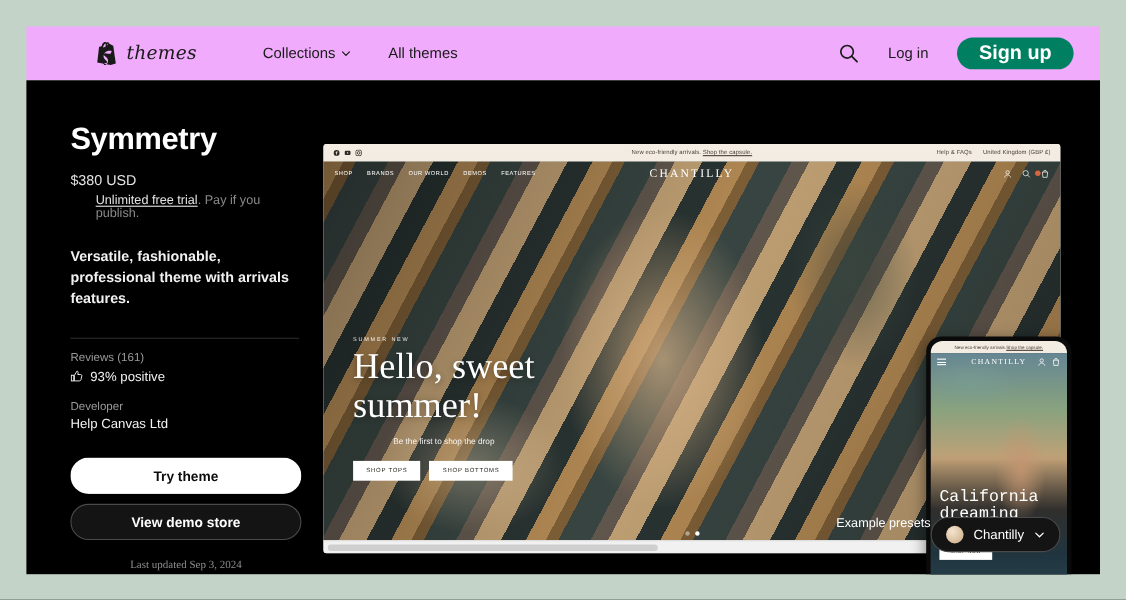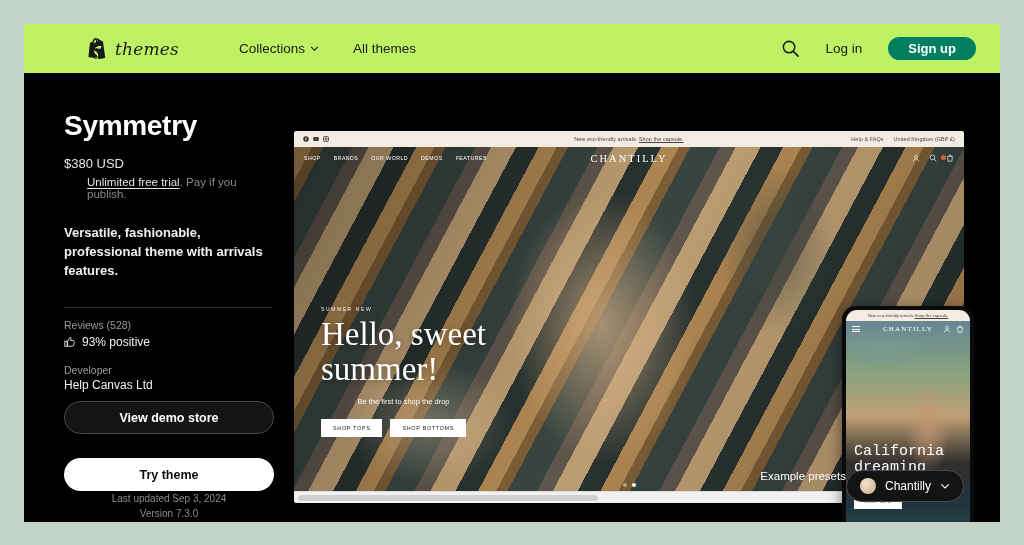--- a/index.html
+++ b/index.html
@@ -7,40 +7,40 @@
     width: 1024px; height: 545px;
     background: #c3d3c7;
     font-family: "Liberation Sans", sans-serif;
     overflow: hidden;
   }
   .page { width: 1024px; height: 545px; position: relative; }
 
   
   .card { position: absolute; left: 24px; top: 24px; width: 976px; height: 498px; }
   .header {
-    height: 49px; background: #bef264;
+    height: 49px; background: #f0abfc;
     display: flex; padding: 0 24px;
   }
   .brand { display: flex; align-items: center; gap: 8px; margin-left: 40px; }
   .shopify-bag { width: 19px; height: 21px; display:block; }
   .brand-word {
     font-family: "DejaVu Serif", serif; font-style: italic;
     font-size: 17px; color: #1a1a1a; letter-spacing: .2px;
   }
   .nav { display: flex; align-items: center; gap: 34px; margin-left: 60px; }
   .nav-item {
     font-size: 13.5px; color: #1a1a1a; display: flex; align-items: center; gap: 5px;
     cursor: pointer; white-space: nowrap;
   }
   .caret { width: 9px; height: 9px; display:block; }
   .header-right { margin-left: auto; display: flex; align-items: center; gap: 26px; }
   .search-ico { width: 19px; height: 19px; display: block; cursor: pointer; }
   .login { font-size: 13.5px; color: #1a1a1a; cursor: pointer; }
   .signup {
-    background: #008060; color: #fff; font-size: 13px; font-weight: bold;
+    background: #008060; color: #fff; font-size: 18px; font-weight: bold;
     border: none; border-radius: 18px; padding: 4px 20px; cursor: pointer;
   }
 
   
   .body-dark {
     position: absolute; left: 0; top: 49px; width: 976px; height: 449px;
     background: #000000; overflow: hidden;
   }
 
   
@@ -60,21 +60,21 @@
   .dev-label { font-size: 10.5px; color: #9a9a9a; margin-top: 15px; }
   .dev-value { font-size: 12px; color: #f1f1f1; margin-top: 2px; }
 
   .btn {
     display: block; width: 210px; height: 33px; border-radius: 17px;
     font-size: 12.5px; font-weight: bold; cursor: pointer; text-align: center;
     line-height: 33px; border: 1px solid transparent;
   }
   .btn-try { background: #ffffff; color: #0d0d0d; margin-top: 24px; }
   .btn-demo { background: #141414; color: #ffffff; border-color: #4a4a4a; margin-top: 9px; }
-  .updated { text-align: center; width: 210px; font-size: 10px; color: #8d8d8d; line-height: 1.5; }
+  .updated { text-align: center; width: 210px; margin-top: 15px; font-size: 10px; color: #8d8d8d; line-height: 1.5; font-family: Liberation Serif, serif; }
 
   
   .preview {
     position: absolute; left: 270px; top: 58px;
     width: 670px; height: 372px; background: #fff;
     border-radius: 3px; overflow: hidden;
   }
   .ann-bar {
     height: 16px; background: #f3ece2; display: flex; align-items: center;
     padding: 0 9px; font-size: 5.4px; color: #4a423a; letter-spacing: .1px;
@@ -242,34 +242,34 @@
     <div class="left">
       <div class="title">Symmetry</div>
       <div class="price">$380 USD</div>
       <div class="trial-line">
         <span class="trial-link">Unlimited free trial</span><span>. Pay if you publish.</span>
       </div>
       <div class="desc">Versatile, fashionable, professional theme with arrivals features.</div>
 
       <div class="divider"></div>
 
-      <div class="meta-label">Reviews (528)</div>
+      <div class="meta-label">Reviews (161)</div>
       <div class="meta-row">
         <svg class="thumb-ico" viewBox="0 0 14 14">
           <path d="M4.2 6.2L7 1.6c.9.1 1.4.8 1.2 1.8l-.4 1.8h3c.9 0 1.5.7 1.3 1.5l-.9 4C11 11.5 10.3 12 9.5 12H4.2V6.2z" fill="none" stroke="#f1f1f1" stroke-width="1"></path>
           <rect x="1" y="6" width="2.6" height="6" fill="none" stroke="#f1f1f1" stroke-width="1"></rect>
         </svg>
         <span class="meta-value">93% positive</span>
       </div>
 
       <div class="dev-label">Developer</div>
       <div class="dev-value">Help Canvas Ltd</div>
 
+      <div class="btn btn-try">Try theme</div>
       <div class="btn btn-demo">View demo store</div>
-      <div class="btn btn-try">Try theme</div>
 
       <div class="updated">
         <div>Last updated Sep 3, 2024</div>
         <div>Version 7.3.0</div>
       </div>
     </div>
 
     <div class="preview">
 
       <div class="ann-bar">

